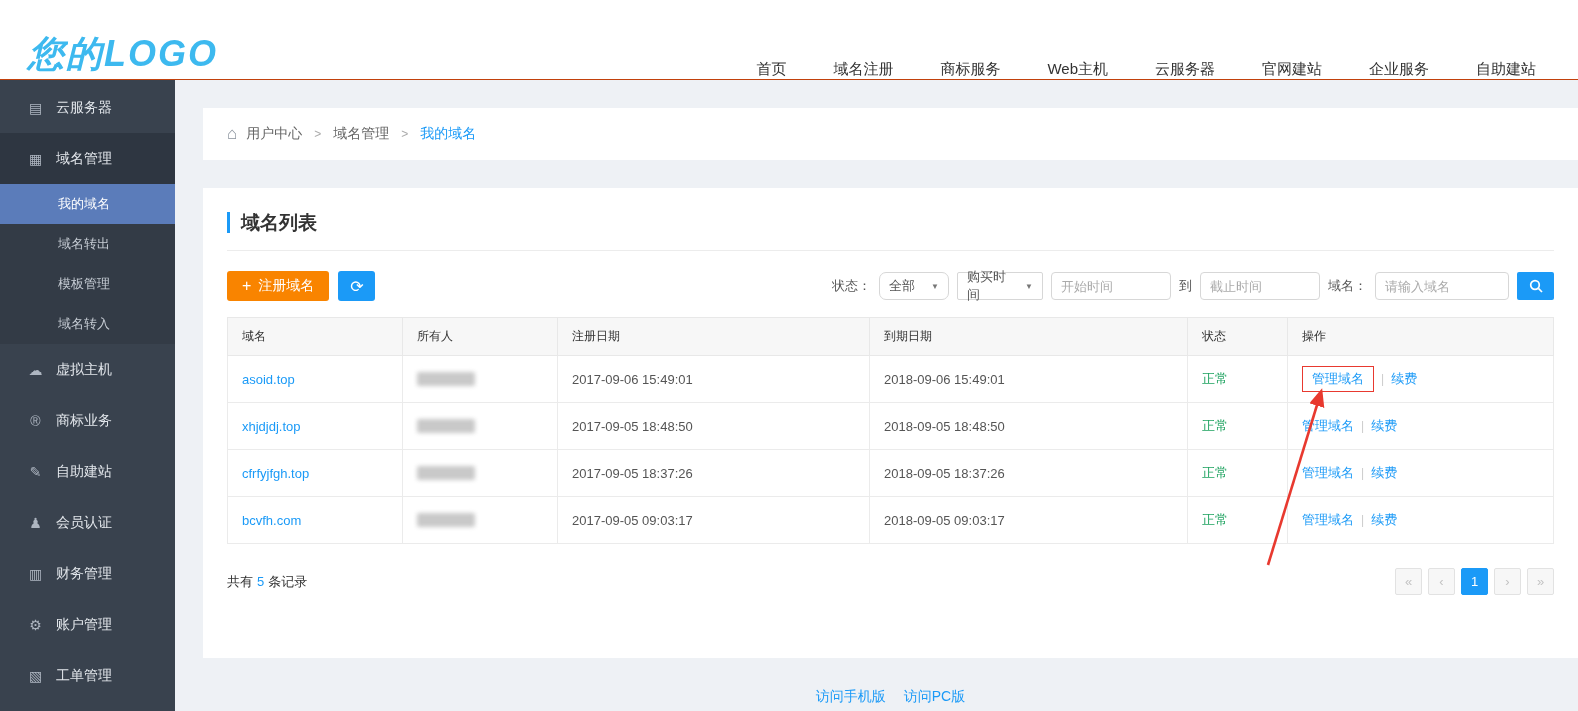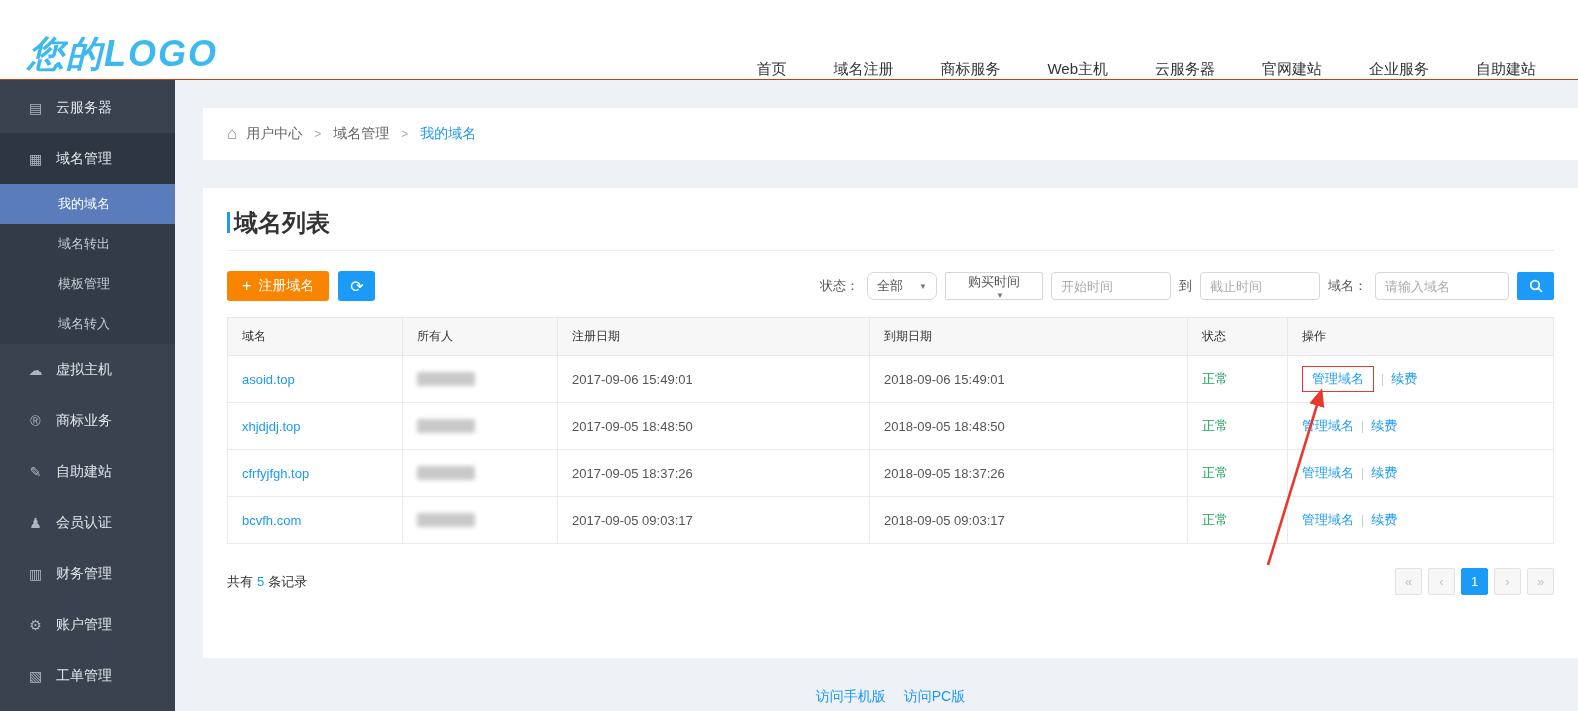--- a/index.html
+++ b/index.html
@@ -23,33 +23,33 @@
 
   .content { flex:1; padding:28px 0 0 28px; overflow:hidden; }
 
   .breadcrumb-card { background:#fff; height:52px; display:flex; align-items:center; padding:0 24px; font-size:14px; color:#666; }
   .home-ico { color:#8a929c; margin-right:9px; font-size:17px; }
   .crumb { color:#666; cursor:pointer; }
   .crumb.active { color:#1b9af7; }
   .crumb-sep { margin:0 12px; color:#aaa; font-size:12px; }
 
   .main-card { background:#fff; margin-top:28px; padding:24px 24px 30px; min-height:470px; }
-  .section-title { font-size:24px; color:#333; border-left:3px solid #1b9af7; padding-left:4px; line-height:21px; }
+  .section-title { font-size:19px; color:#333; border-left:3px solid #1b9af7; padding-left:11px; line-height:21px; }
   .title-divider { border-bottom:1px solid #ececec; margin-top:17px; }
 
   .toolbar { display:flex; align-items:center; margin:20px 0 16px; }
   .btn-register { background:#f98400; color:#fff; height:30px; border:none; border-radius:3px; padding:0 15px; font-size:14px; display:flex; align-items:center; gap:7px; cursor:pointer; }
   .btn-register .plus { font-size:16px; }
   .btn-refresh { background:#1b9af7; color:#fff; width:37px; height:30px; border:none; border-radius:3px; margin-left:9px; font-size:16px; cursor:pointer; }
   .filters { margin-left:auto; display:flex; align-items:center; gap:8px; font-size:13px; color:#555; }
   .flabel { white-space:nowrap; }
   .select { border:1px solid #d7d7d7; height:28px; display:flex; align-items:center; justify-content:space-between; padding:0 9px; background:#fff; border-radius:2px; cursor:pointer; color:#555; }
   .select .arr { margin-left:12px; font-size:8px; color:#777; }
   .sel-status { width:70px;border-radius:7px; }
-  .sel-time { width:98px;flex-direction:column; }
+  .sel-time { width:86px; }
   .txt-input { border:1px solid #d7d7d7; height:28px; width:120px; padding:0 9px; font-size:13px; border-radius:4px; color:#555; background:#fff; }
   .txt-input::placeholder { color:#aaa; }
   .btn-search { width:37px; height:28px; background:#1b9af7; border:none; border-radius:2px; display:flex; align-items:center; justify-content:center; cursor:pointer; }
 
   .domain-table { width:100%; border-collapse:collapse; }
   .domain-table th { background:#f7f7f7; border:1px solid #e8e8e8; font-weight:normal; text-align:left; padding:10px 14px; font-size:12px; color:#333; }
   .domain-table td { border:1px solid #ebebeb; padding:14px; font-size:13px; color:#555; background:#fff; }
   a.link { color:#1b9af7; text-decoration:none; cursor:pointer; }
   .status { color:#21a462; }
   .owner-blur { width:58px; height:14px; background:#c9c9c9; border-radius:2px; filter:blur(2px); }

